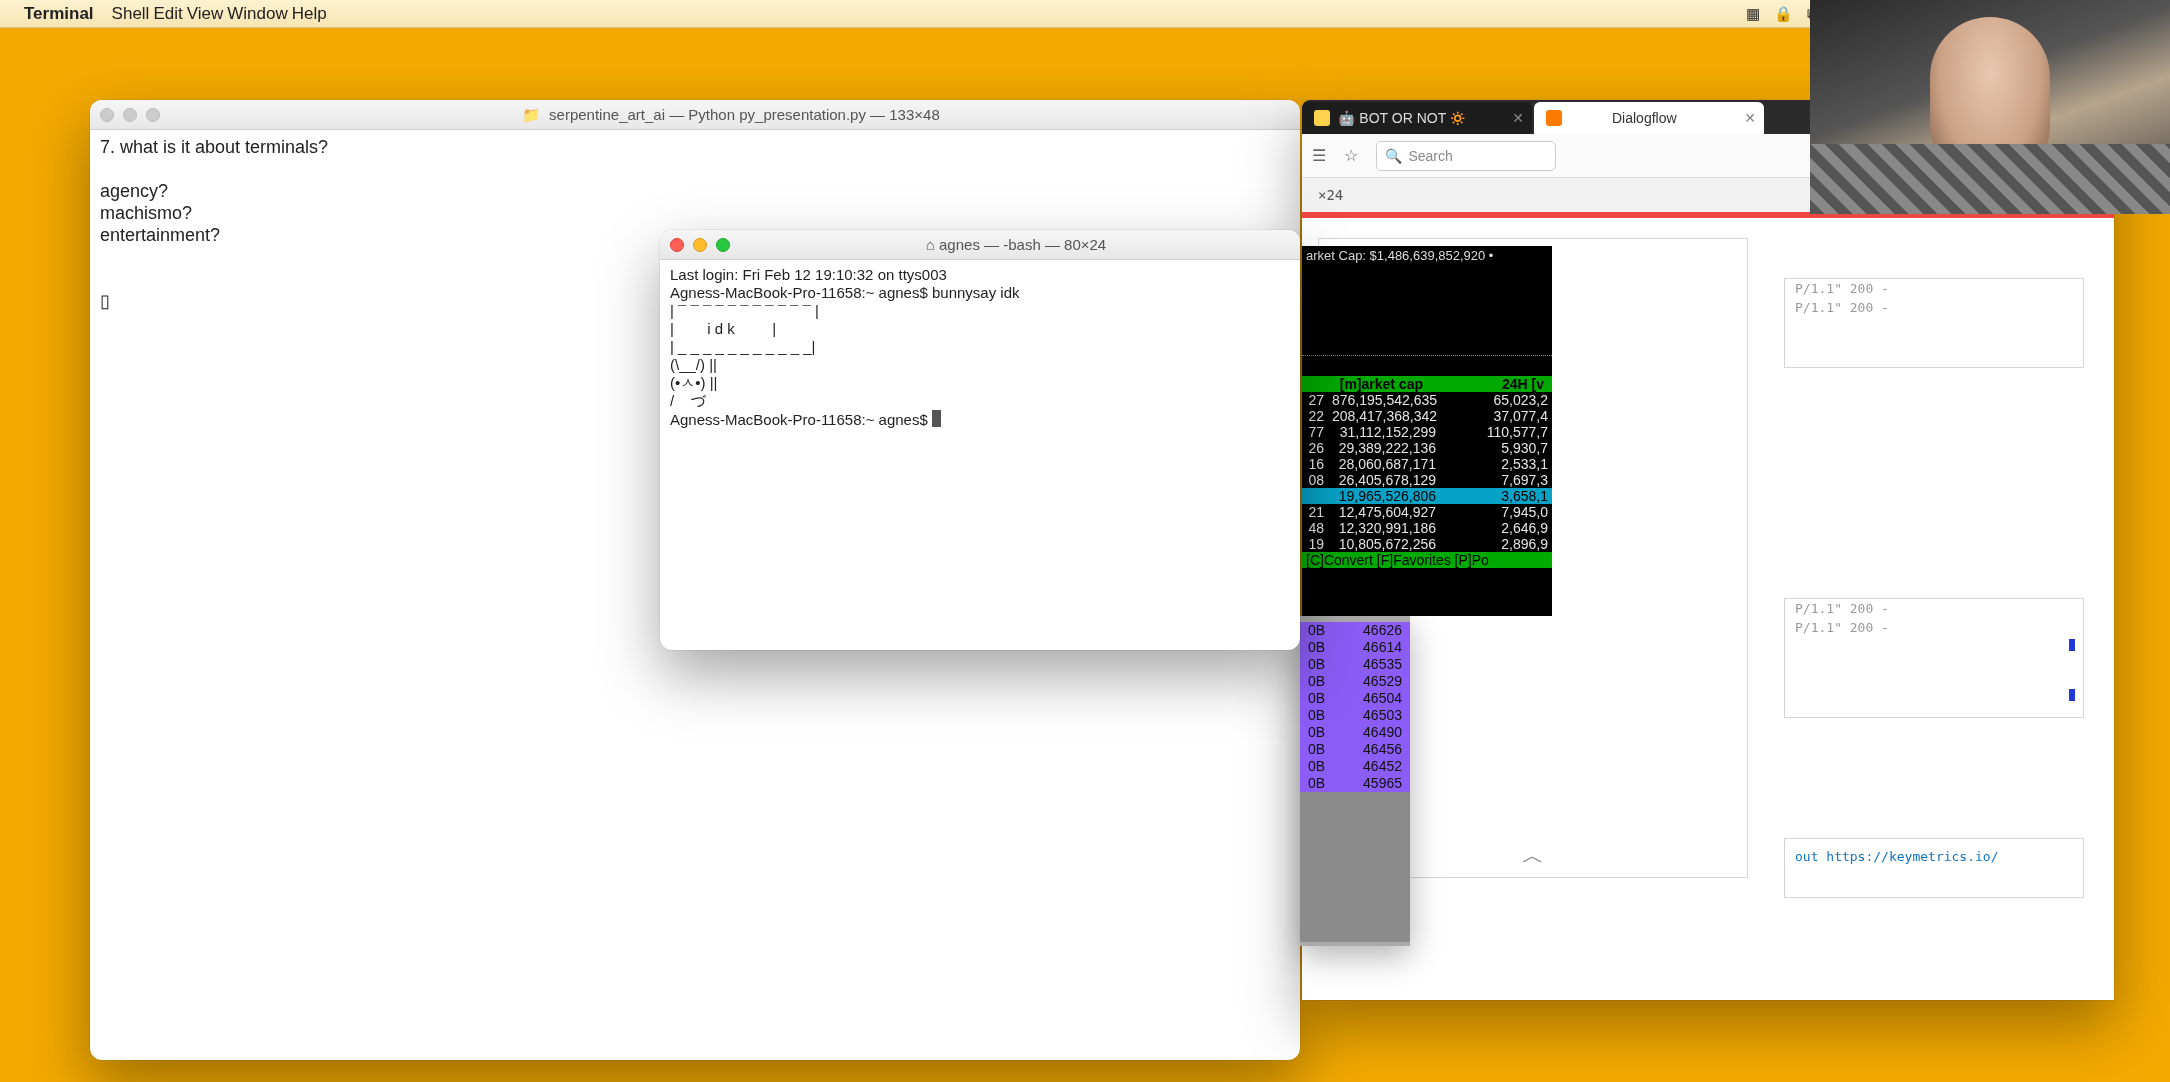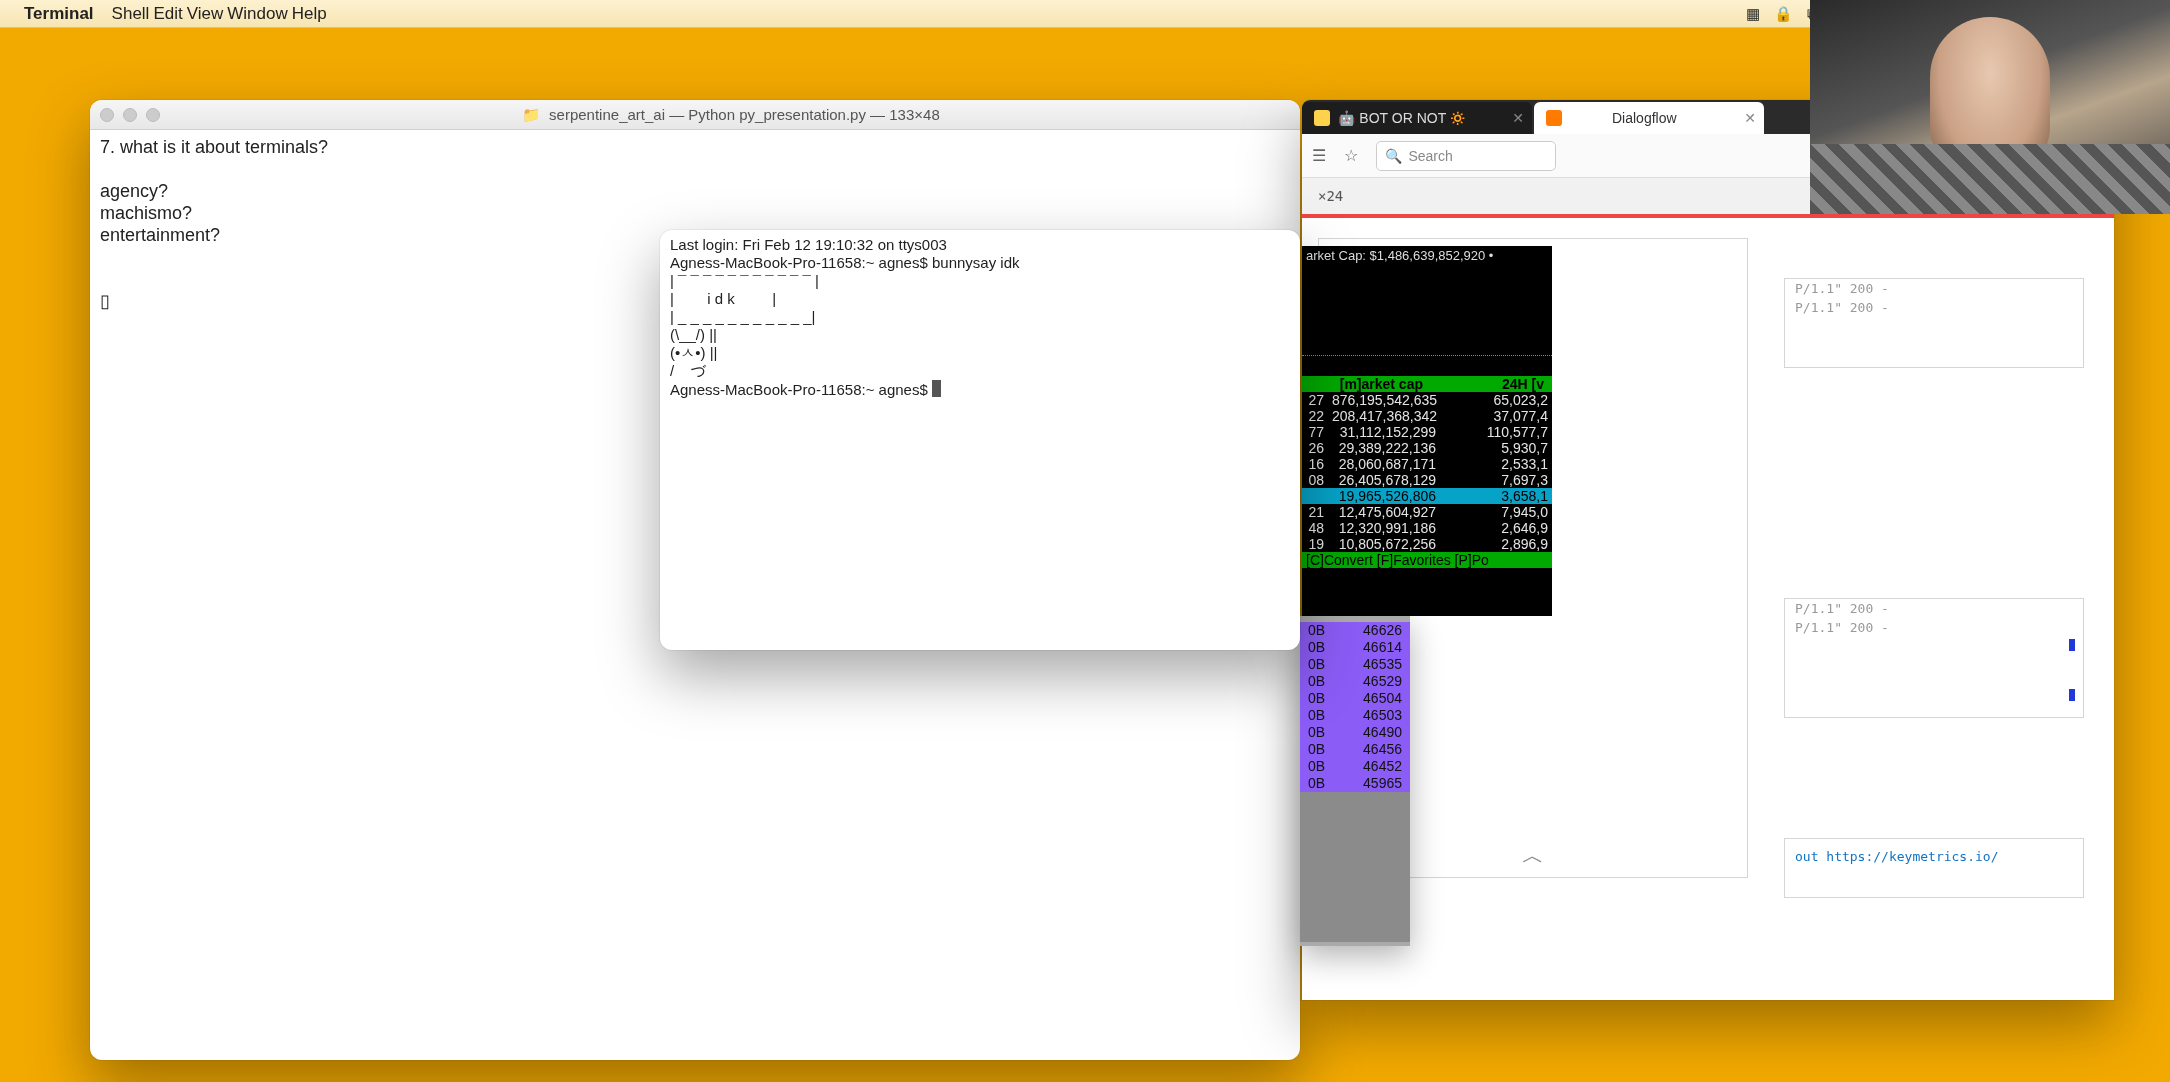--- a/index.html
+++ b/index.html
@@ -80,21 +80,21 @@
   .searchbox { flex:0 0 180px; height:30px; border:1px solid #ccc; border-radius:5px;
     background:#fff; display:flex; align-items:center; padding:0 8px; color:#888;
     font-size:14px; gap:6px;}
   .toolbar .spacer { flex:1; }
   .badge { position:relative; }
   .badge::after { content:""; width:7px; height:7px; background:#e03; border-radius:50%;
     position:absolute; top:-2px; right:-2px;}
 
   .browser-body { position:relative; height:calc(100% - 78px); background:#fff; }
   .subbar { position:absolute; left:0; right:0; top:0; height:40px; background:#f1f1f1;
-    border-bottom:4px solid #ef4444; display:flex; align-items:center; padding:0 16px;
+    border-bottom:6px solid #ef4444; display:flex; align-items:center; padding:0 16px;
     font-size:14px; color:#555;}
   .subbar .x24 { font-family:Menlo,monospace; }
   .subbar .searchpill { margin-left:auto; width:260px; height:26px; border:1px solid #ccc;
     border-radius:13px; display:flex; align-items:center; justify-content:center;
     color:#888; gap:6px;}
   .panel { position:absolute; background:#fff; border:1px solid #d5d5d5; left:16px;
     width:430px;}
   .panel1 { top:60px; height:640px;}
   .panel-r { position:absolute; right:30px; background:#fff; border:1px solid #d5d5d5;
     width:300px;}
@@ -325,20 +325,31 @@
       <div class="tick" style="top:40px"></div>
       <div class="tick" style="top:90px"></div>
     </div>
     <div class="panel-r" style="top:660px;height:60px;padding:8px 10px">
       <span class="linktxt">out https://keymetrics.io/</span>
     </div>
   </div>
 </div>
 
 <div id="w2" class="win">
+  <div class="titlebar">
+    <div class="lights">
+      <div class="light red"></div>
+      <div class="light yel"></div>
+      <div class="light grn"></div>
+    </div>
+    <div class="title">
+      <span>⌂</span>
+      <span>agnes — -bash — 80×24</span>
+    </div>
+  </div>
   <div class="term-body small"><span>Last login: Fri Feb 12 19:10:32 on ttys003</span>
 <span>Agness-MacBook-Pro-11658:~ agnes$ bunnysay idk</span>
 <span>| ¯ ¯ ¯ ¯ ¯ ¯ ¯ ¯ ¯ ¯ ¯ |</span>
 <span>|        i d k         |</span>
 <span>| _ _ _ _ _ _ _ _ _ _ _|</span>
 <span>(\__/) ||</span>
 <span>(•ㅅ•) ||</span>
 <span>/    づ</span>
 <span>Agness-MacBook-Pro-11658:~ agnes$ </span><span class="cursor"></span></div>
 </div>

